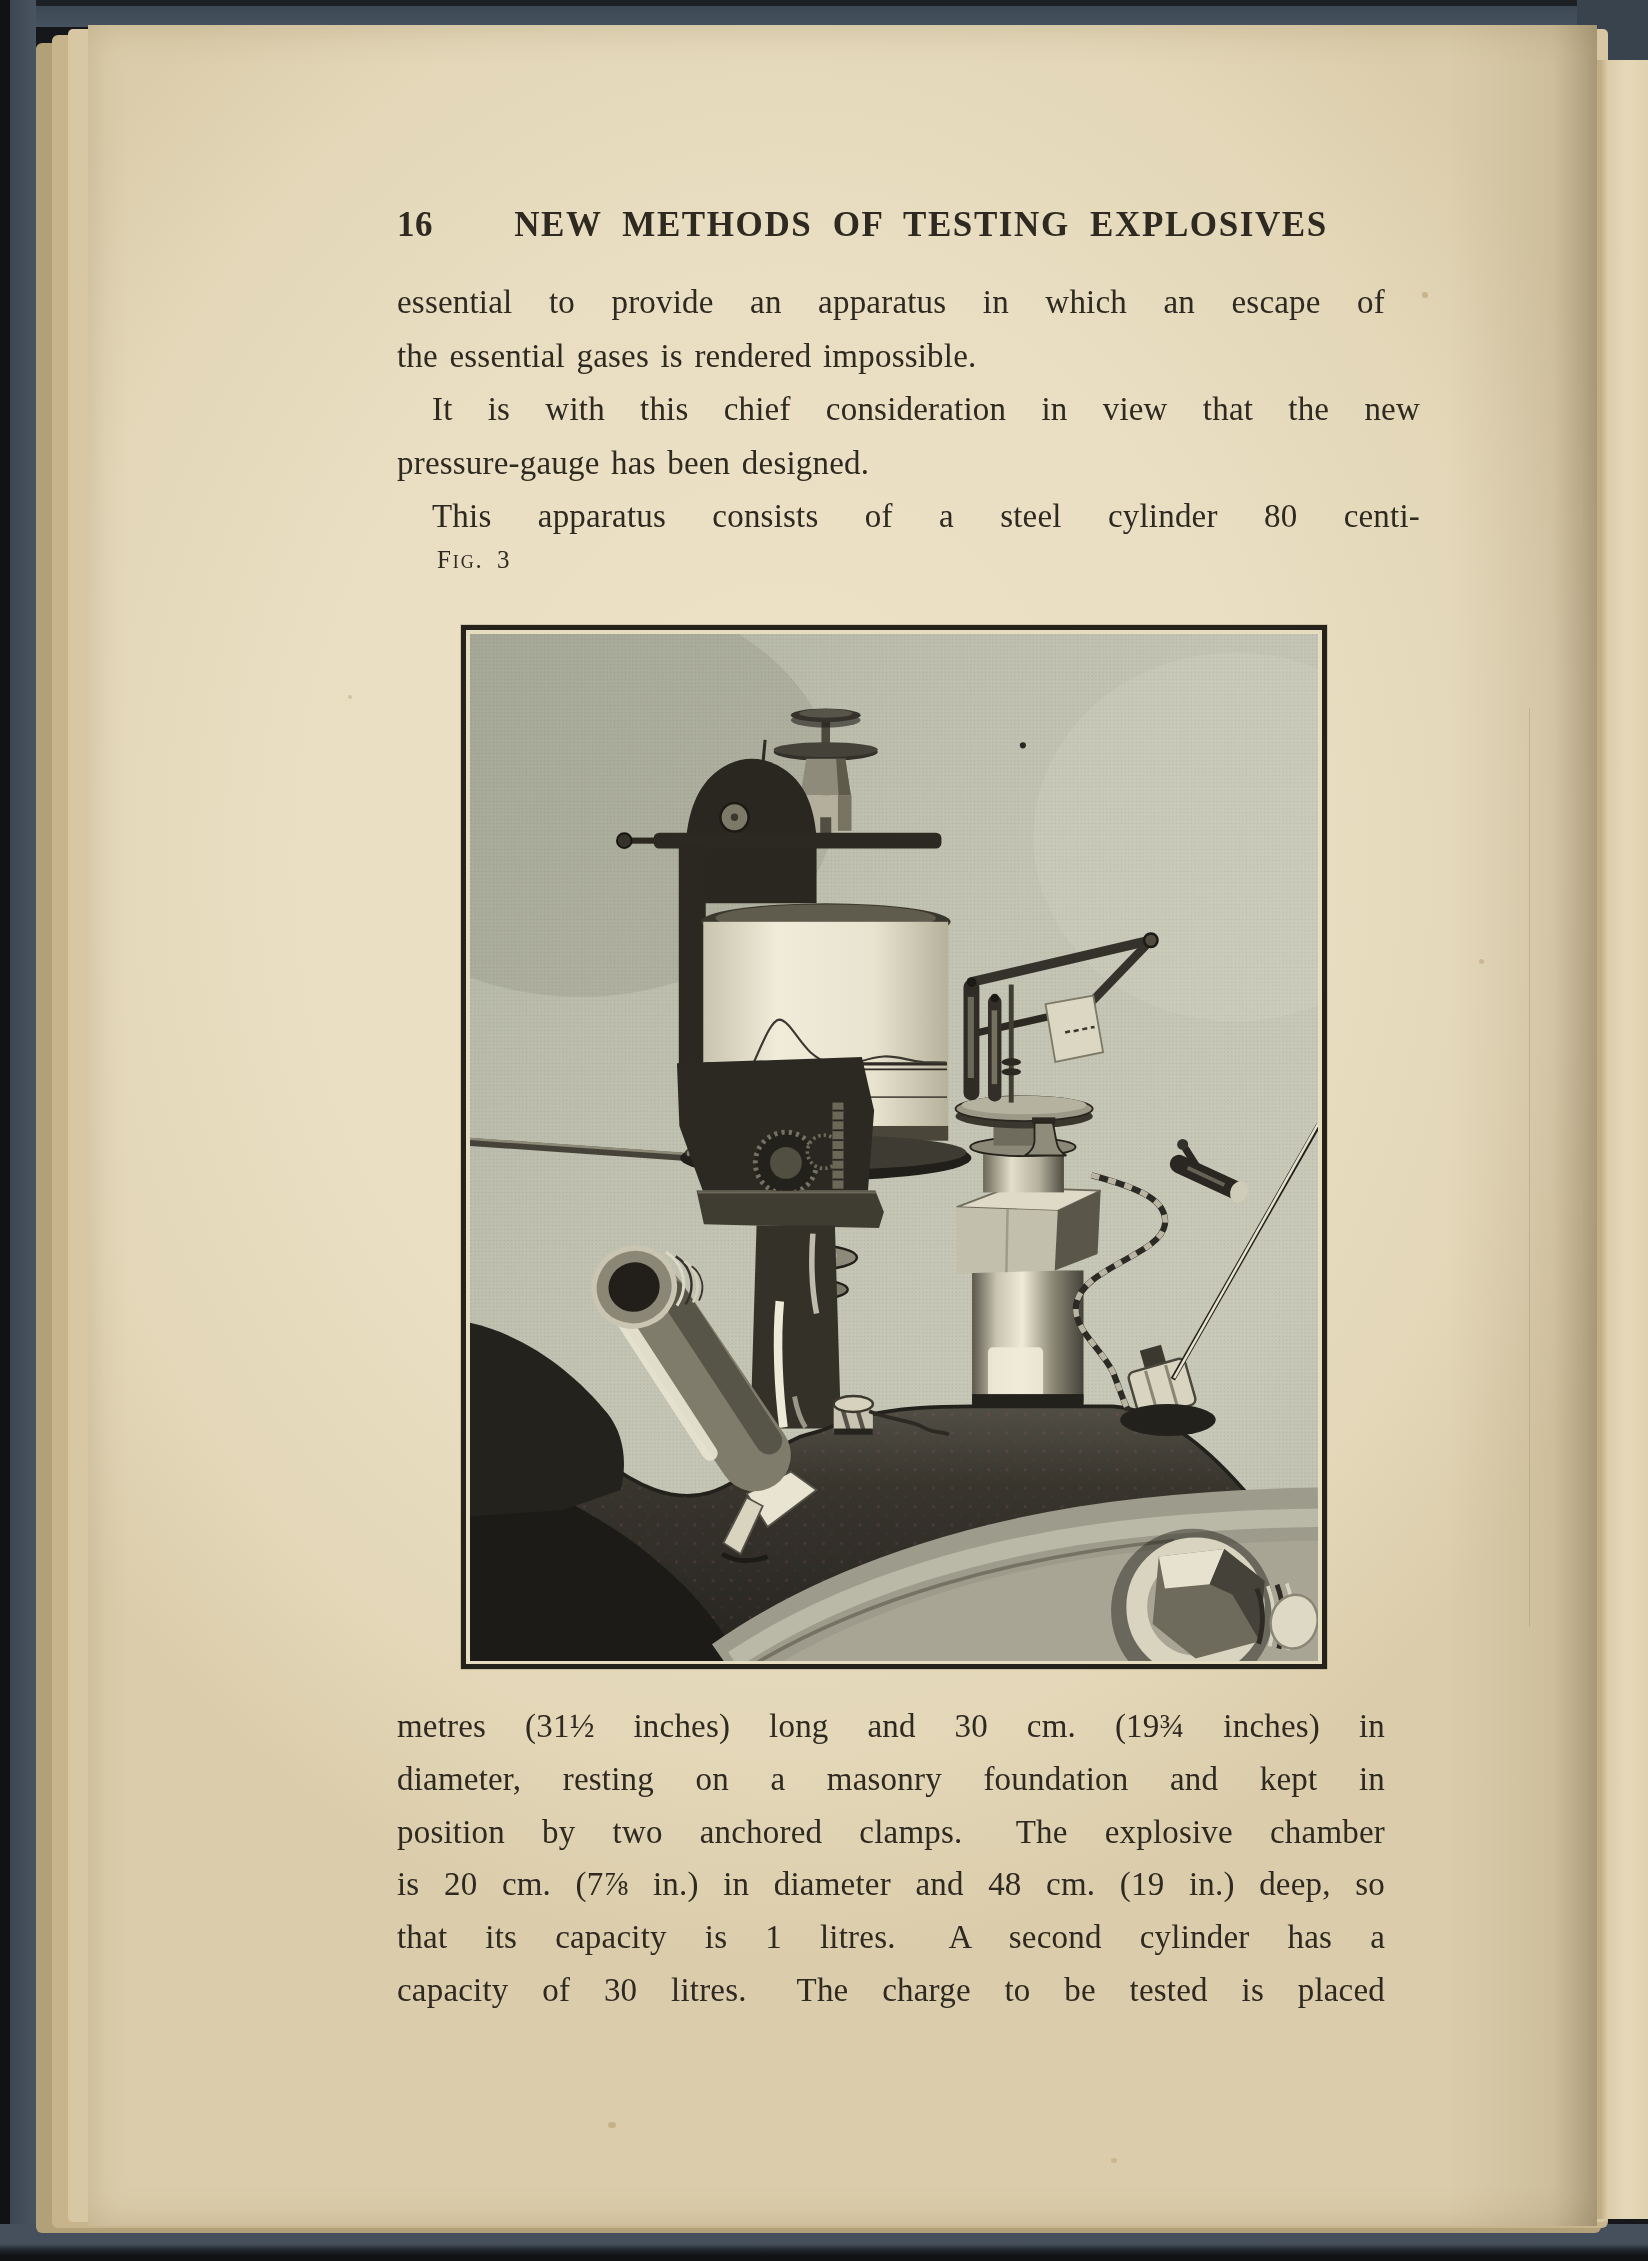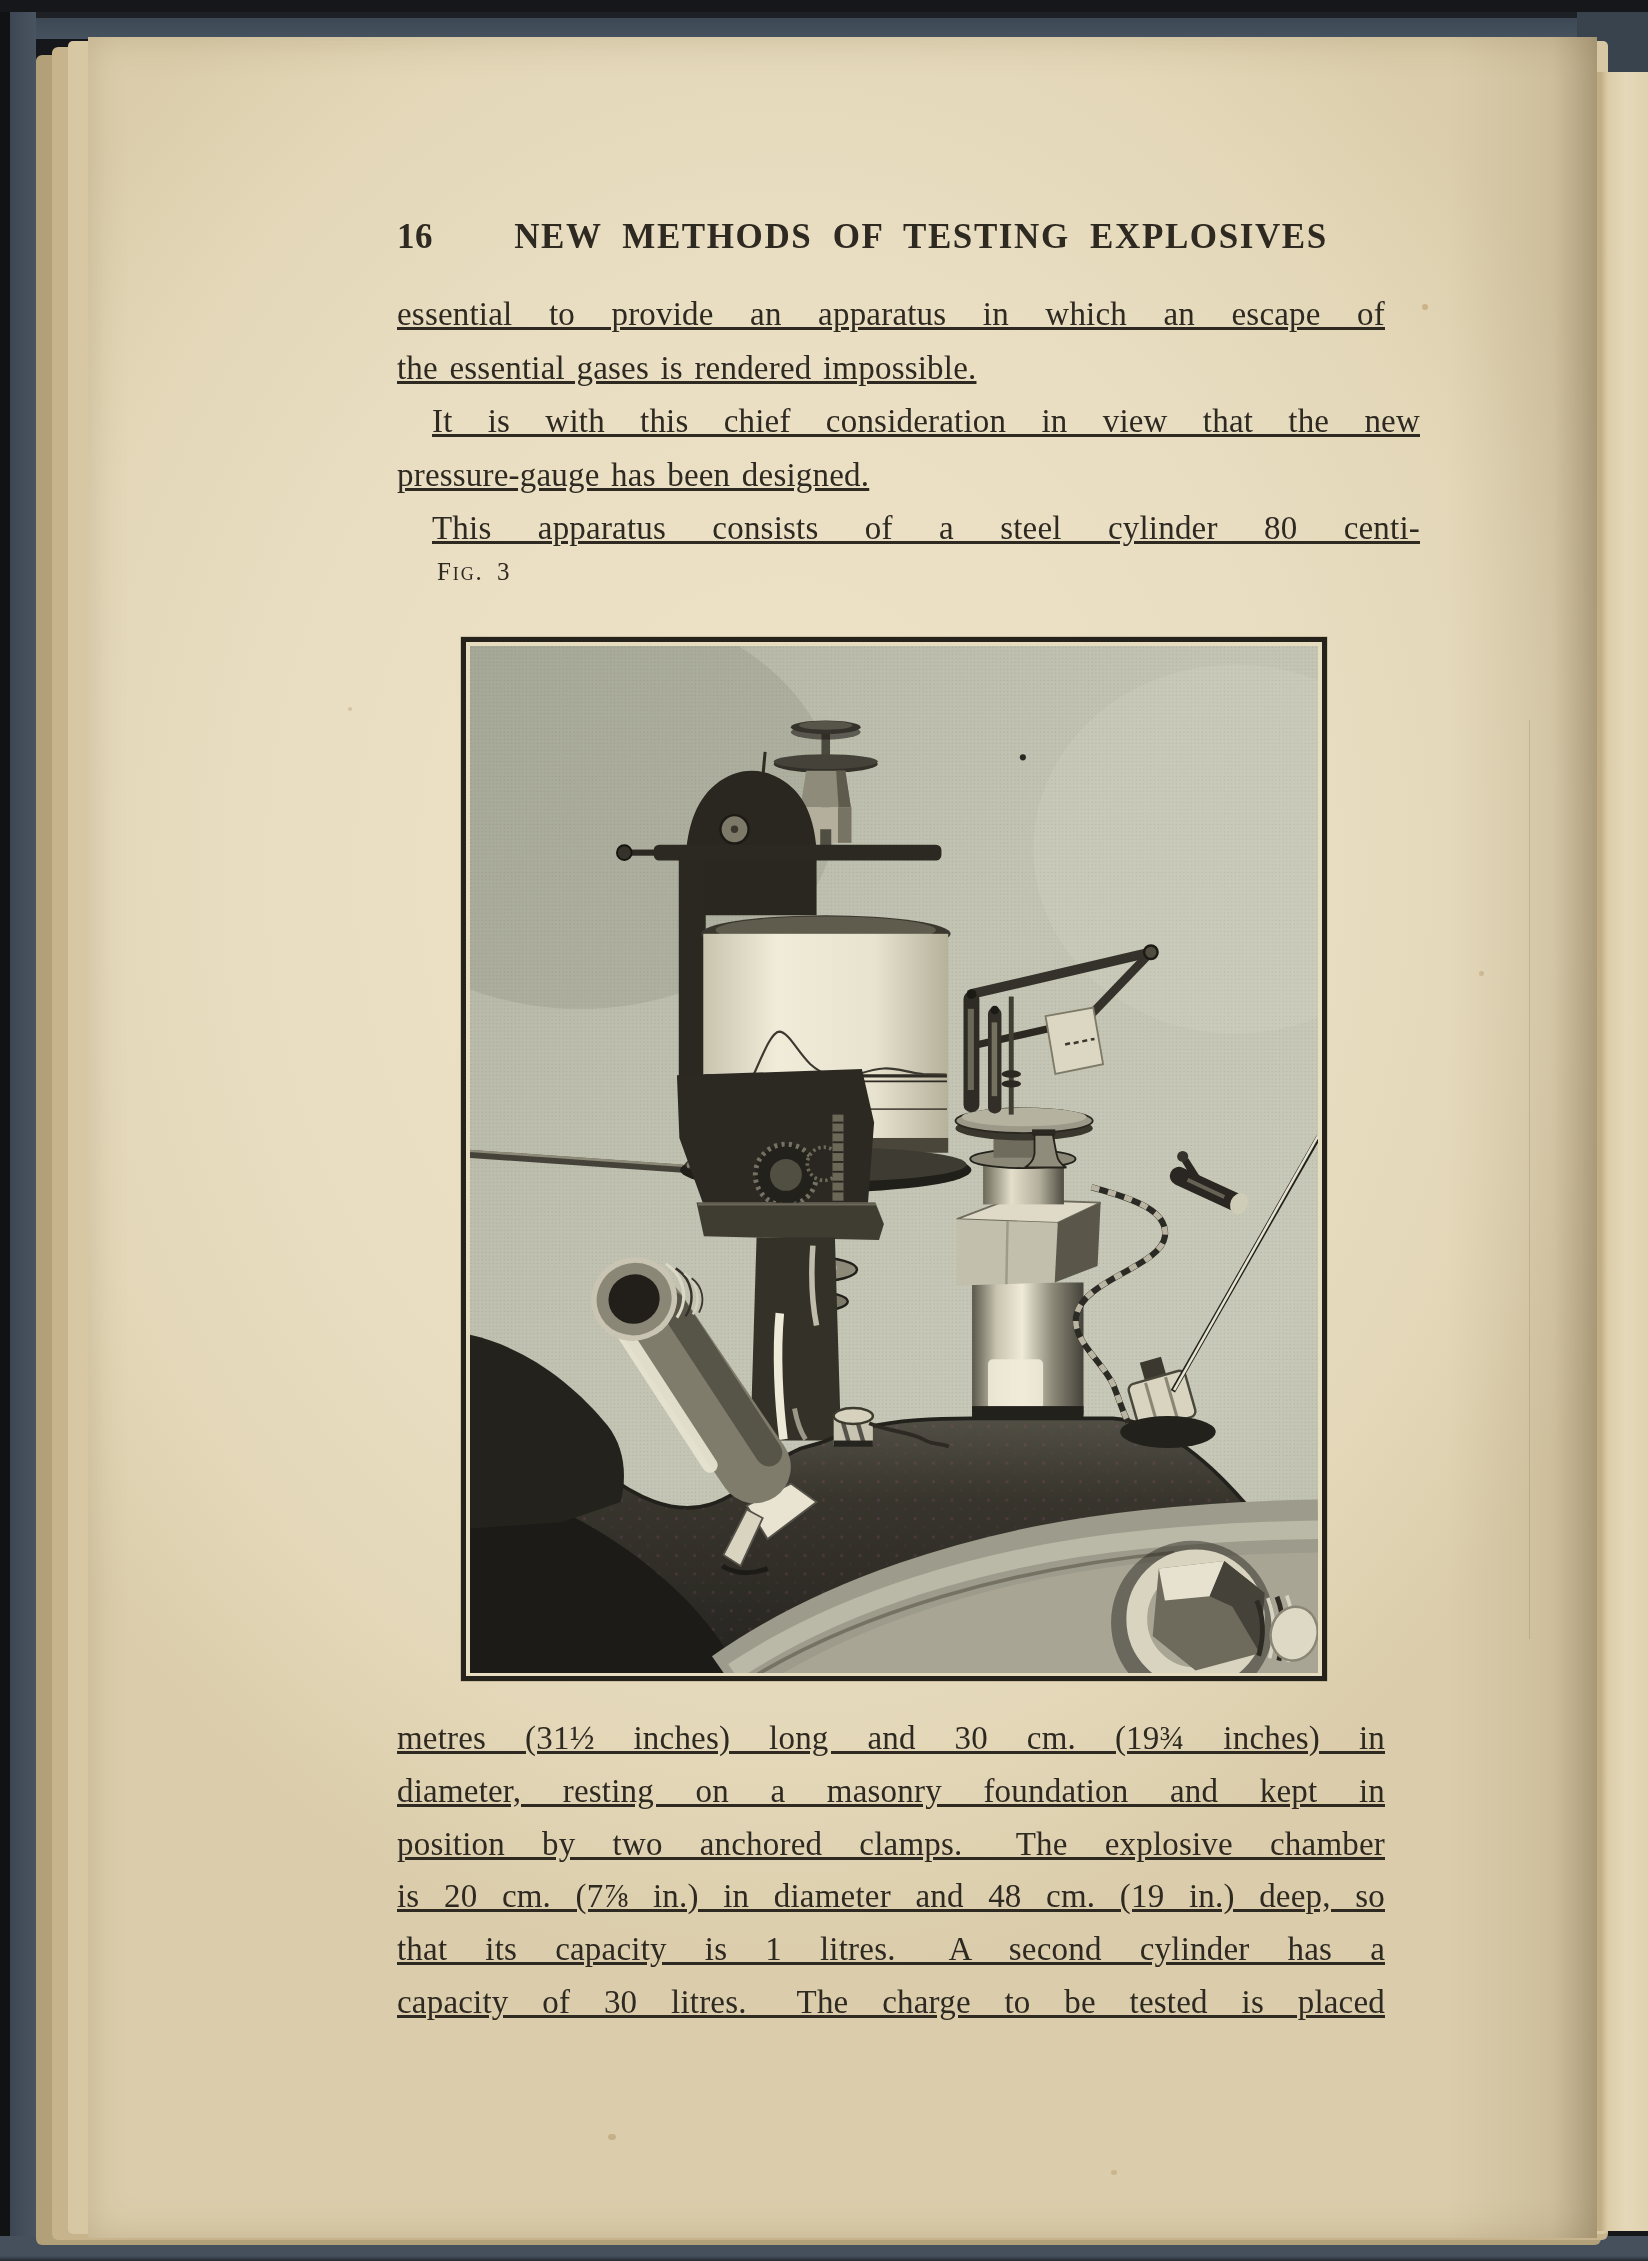--- a/index.html
+++ b/index.html
@@ -1,21 +1,21 @@
 <!DOCTYPE html>
 <html style="font-size:10px"><head>
 <meta charset="utf-8">
 <style>
   html,body{margin:0;padding:0;}
   body{
     width:1648px;height:2261px;position:relative;overflow:hidden;
     background:#15171a;
     font-family:"Liberation Serif","DejaVu Serif",serif;
   }
-  .abs{position:absolute;margin-top:12px;}
+  .abs{position:absolute;}
   
   .cover-top{left:0;top:0;width:1648px;height:27px;
     background:linear-gradient(180deg,#1d2126 0 6.2px,#3d4854 6.2px,#46525f);}
   .cover-top-right{left:1577px;top:0;width:71px;height:65px;background:#39434e;border-radius:0 0 0 8.7px;}
   .cover-left{left:0;top:0;width:36px;height:2261px;
     background:linear-gradient(90deg,#101214 0 10px,#3c4753 10px,#48545f);}
   .cover-bottom{left:0;top:2224px;width:1648px;height:37px;
     background:linear-gradient(180deg,#45505c 0 20px,#242a31 25px,#101214 32px);}
   .edge1{left:36px;top:43px;width:1565px;height:2190px;background:#b2a079;border-radius:6.2px;}
   .edge2{left:52px;top:35px;width:1556px;height:2193px;background:#c7b48d;border-radius:6.2px;}
@@ -28,21 +28,21 @@
   }
   .gutter-shadow{left:1447px;top:25px;width:150px;height:2201px;
     background:linear-gradient(90deg,rgba(105,80,45,0) 0%,rgba(105,80,45,.12) 70%,rgba(80,60,30,.30) 100%);}
   .page2{left:1597px;top:60px;width:52px;height:2159px;
     background:linear-gradient(90deg,#c2ae85 0 3.7px,#dccda9 11.2px,#e5d8b8 55%,#e0d2b0);}
   .scratch{left:1529px;top:708px;width:1.2px;height:919px;background:rgba(110,90,60,.20);}
   .speck{border-radius:50%;}
   
   .ink{color:#2e2921;}
   .textline{left:397px;width:988px;font-size:33px;line-height:40px;
-    letter-spacing:0.2px;word-spacing:3.1px;white-space:nowrap;text-decoration:underline;}
+    letter-spacing:0.2px;word-spacing:3.1px;white-space:nowrap;}
   .jl{white-space:normal;text-align:justify;text-align-last:justify;}
   .indent{padding-left:35px;}
   .header-row{left:397px;top:205px;width:988px;height:43px;font-weight:bold;font-size:35px;}
   .pagenum{position:absolute;left:0;top:0;letter-spacing:0.6px;}
   .running-head{text-align:center;padding-left:60px;letter-spacing:1.6px;word-spacing:10px;}
   .t0{top:282px}.t1{top:336px}.t2{top:389px}.t3{top:443px}.t4{top:496px}
   .b0{top:1706px}.b1{top:1759px}.b2{top:1812px}.b3{top:1864px}.b4{top:1917px}.b5{top:1970px}
   .caption{left:397px;top:546px;width:988px;text-align:left;padding-left:40px;
     font-size:25px;font-variant:small-caps;letter-spacing:1.9px;word-spacing:5px;}
   

